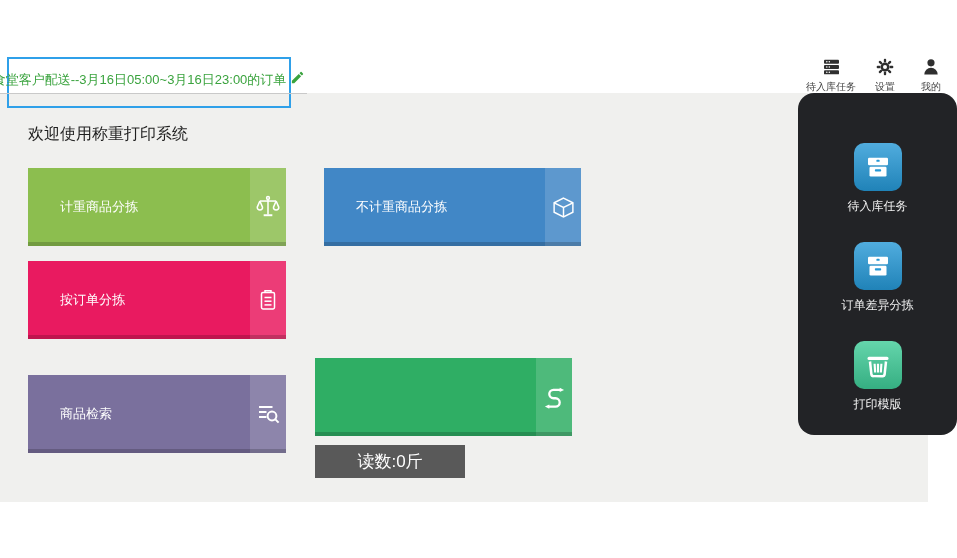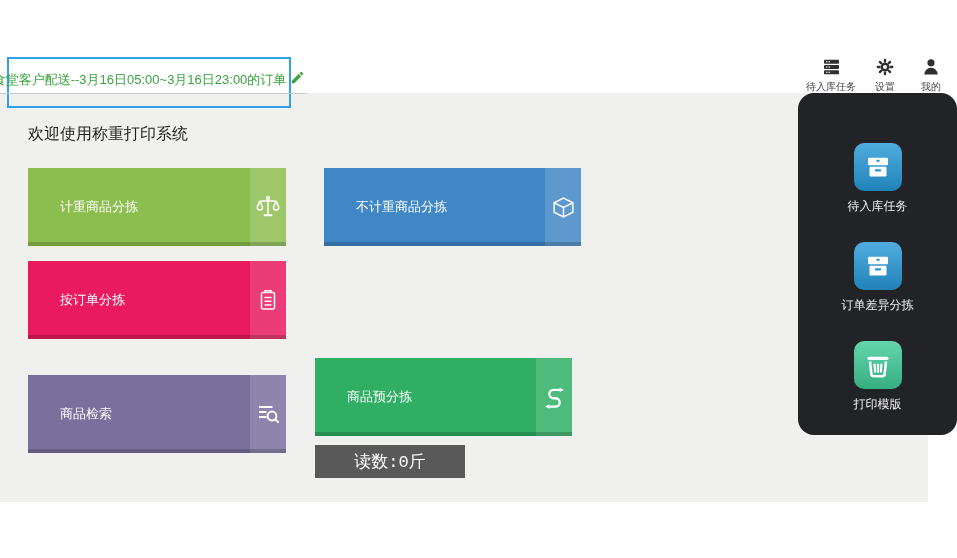--- a/index.html
+++ b/index.html
@@ -31,21 +31,21 @@
                       background:rgba(255,255,255,0.15); display:flex; align-items:center; justify-content:center; }
   .b1 { left:28px;  top:75px;  width:258px; }
   .b2 { left:315px; top:75px;  width:257px; }
   .b3 { left:28px;  top:168px; width:258px; }
   .b4 { left:315px; top:170px; width:257px; }
   .b5 { left:28px;  top:282px; width:258px; }
   .b6 { left:315px; top:265px; width:257px; }
 
   .reading { position:absolute; left:315px; top:352px; width:150px; height:33px;
              display:flex; align-items:center; justify-content:center;
-             color:#fff; font-size:17px;font-family:Liberation Mono, monospace; }
+             color:#fff; font-size:17px; }
 
   
   .sidebar { position:absolute; top:93px; left:798px; width:159px; height:342px; background:#222326;
              display:flex; flex-direction:column; align-items:center; padding-top:50px; gap:27px; overflow:hidden; z-index:3;border-radius:16px; }
   .side-item { display:flex; flex-direction:column; align-items:center; cursor:pointer; }
   .tile { width:48px; height:48px; border-radius:10px; display:flex; align-items:center; justify-content:center;
           background-image:linear-gradient(rgba(255,255,255,0.20), rgba(0,0,0,0.14)); }
   .side-label { color:#f2f2f2; font-size:12px; margin-top:7px; white-space:nowrap; }
 </style>
 </head>
@@ -166,21 +166,20 @@
           <line x1="3" y1="5" x2="16.5" y2="5"></line>
           <line x1="3" y1="10" x2="10.5" y2="10"></line>
           <line x1="3" y1="15" x2="10.5" y2="15"></line>
           <circle cx="16" cy="14" r="4.4"></circle>
           <line x1="19.4" y1="17.4" x2="22.6" y2="20.6"></line>
         </svg>
       </span>
     </div>
 
     <div class="tilebtn b6" style="background-color: rgb(47, 174, 100); --tile: #2fae64;">
-      <span class="lbl">商品预分拣</span>
       <span class="icozone">
         <svg width="25" height="25" viewBox="0 0 24 24">
           <path d="M17.5 4.7 H11 a4 4 0 0 0 0 8 h2 a4 4 0 0 1 0 8 H6.5" fill="none" stroke="#fff" stroke-width="2.2"></path>
           <path d="M17 2.6 L21.2 4.7 L17 6.8 Z" fill="#fff"></path>
           <path d="M7 18.6 L2.8 20.7 L7 22.8 Z" fill="#fff"></path>
         </svg>
       </span>
     </div>
 
     <div class="reading" style="background-color: rgb(89, 89, 89); --tile: #595959;">

